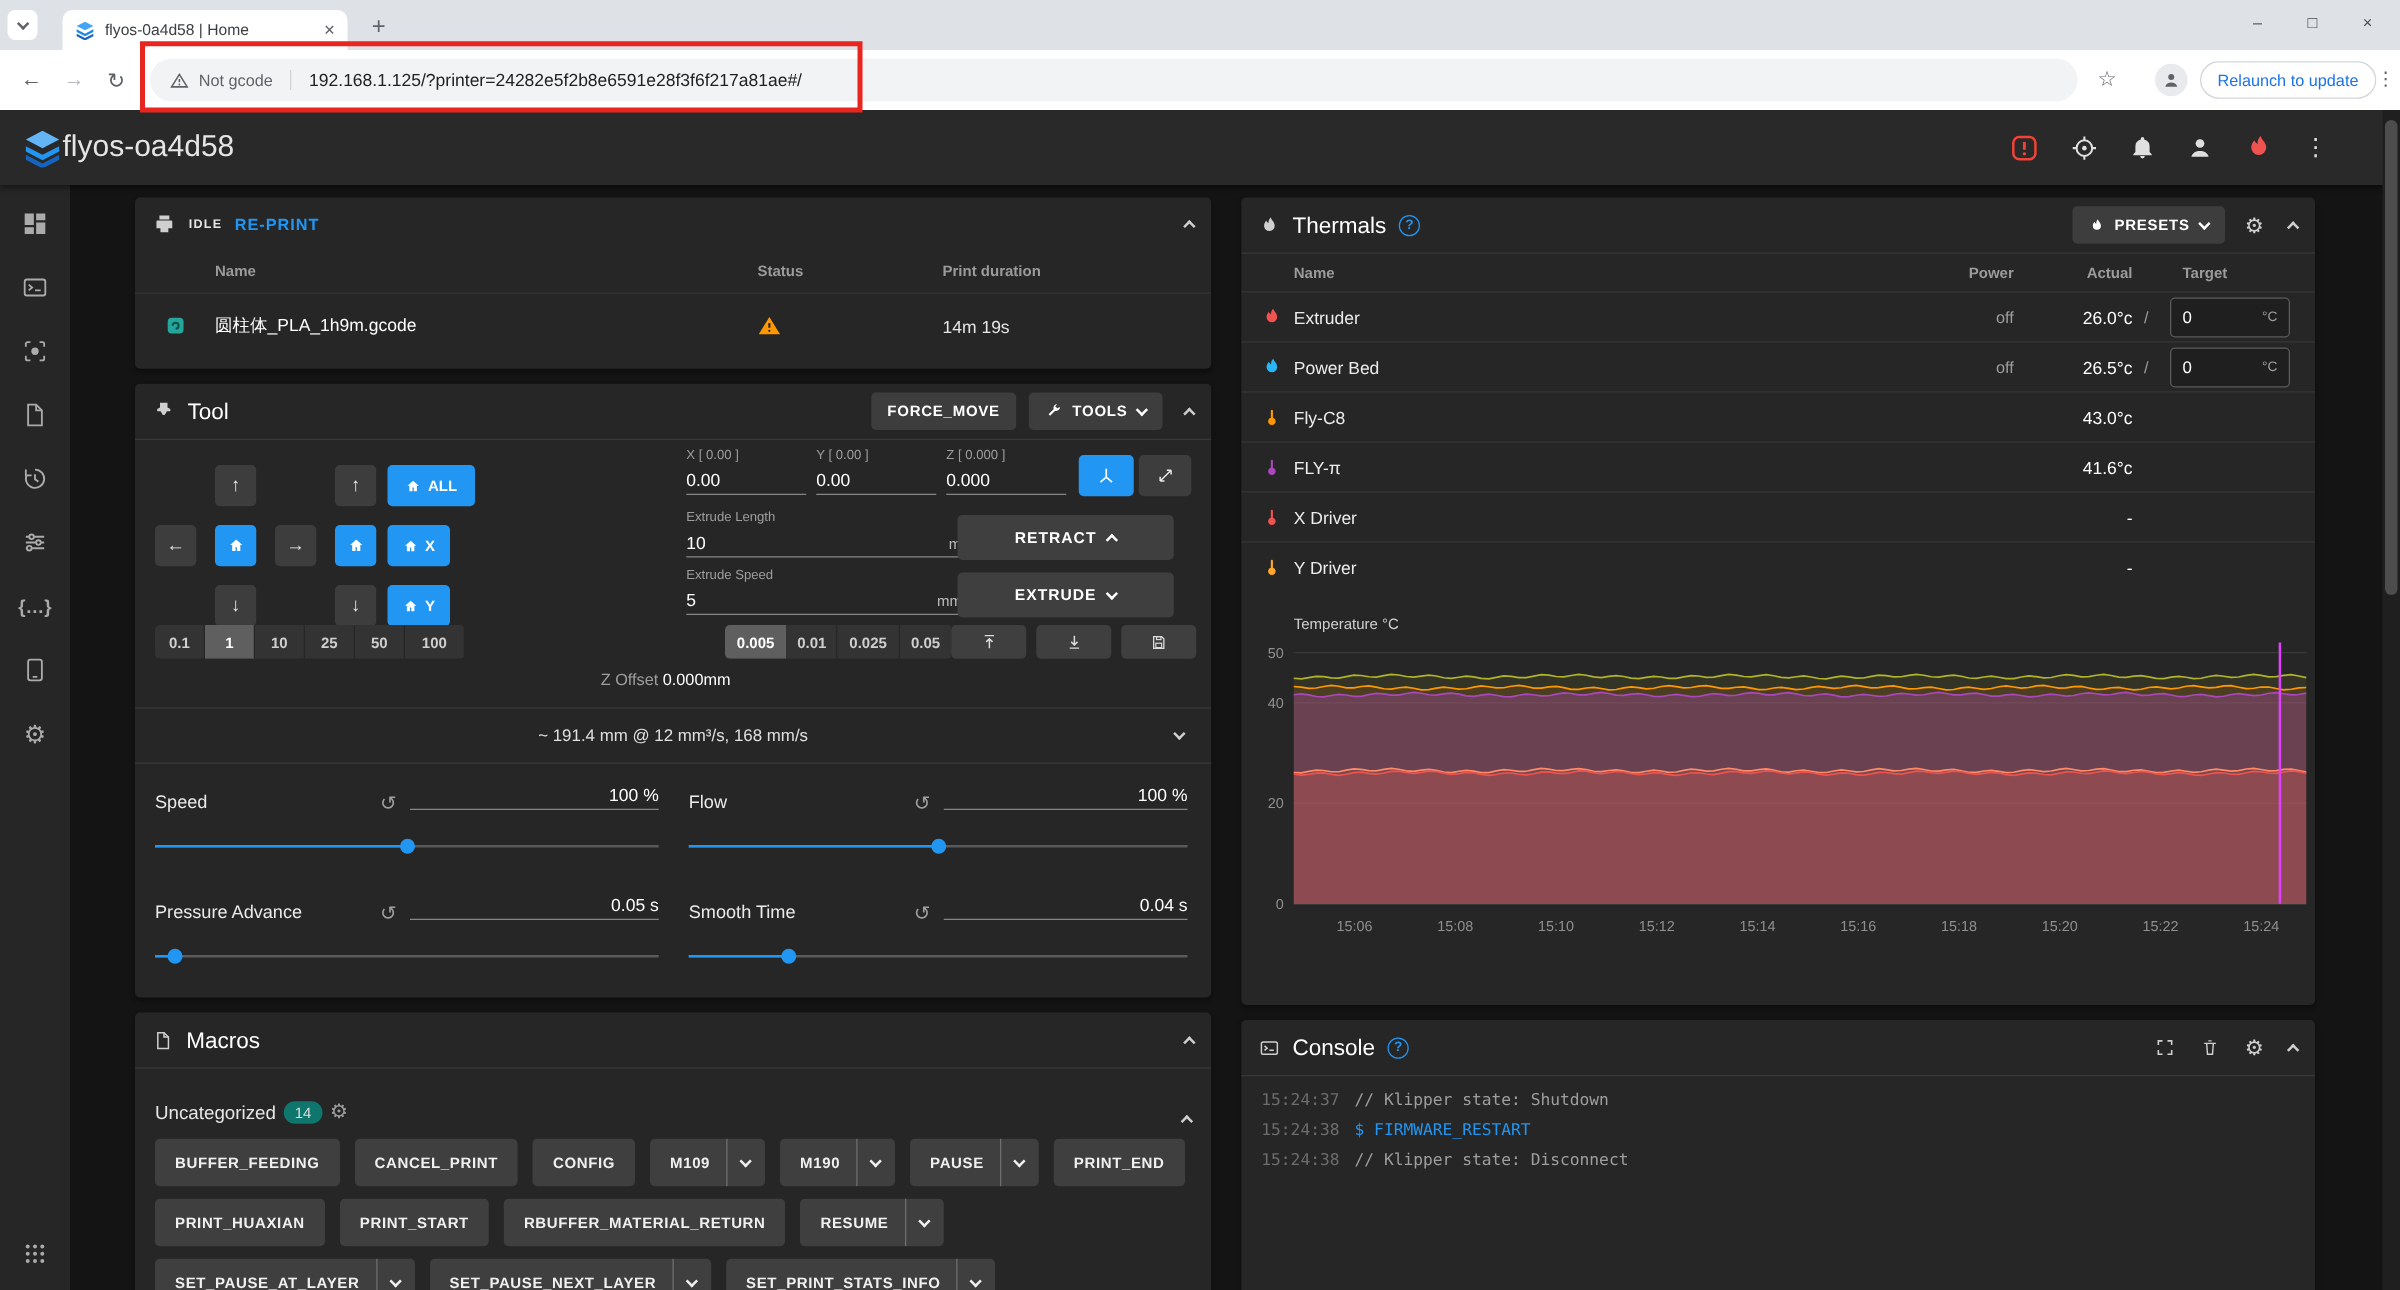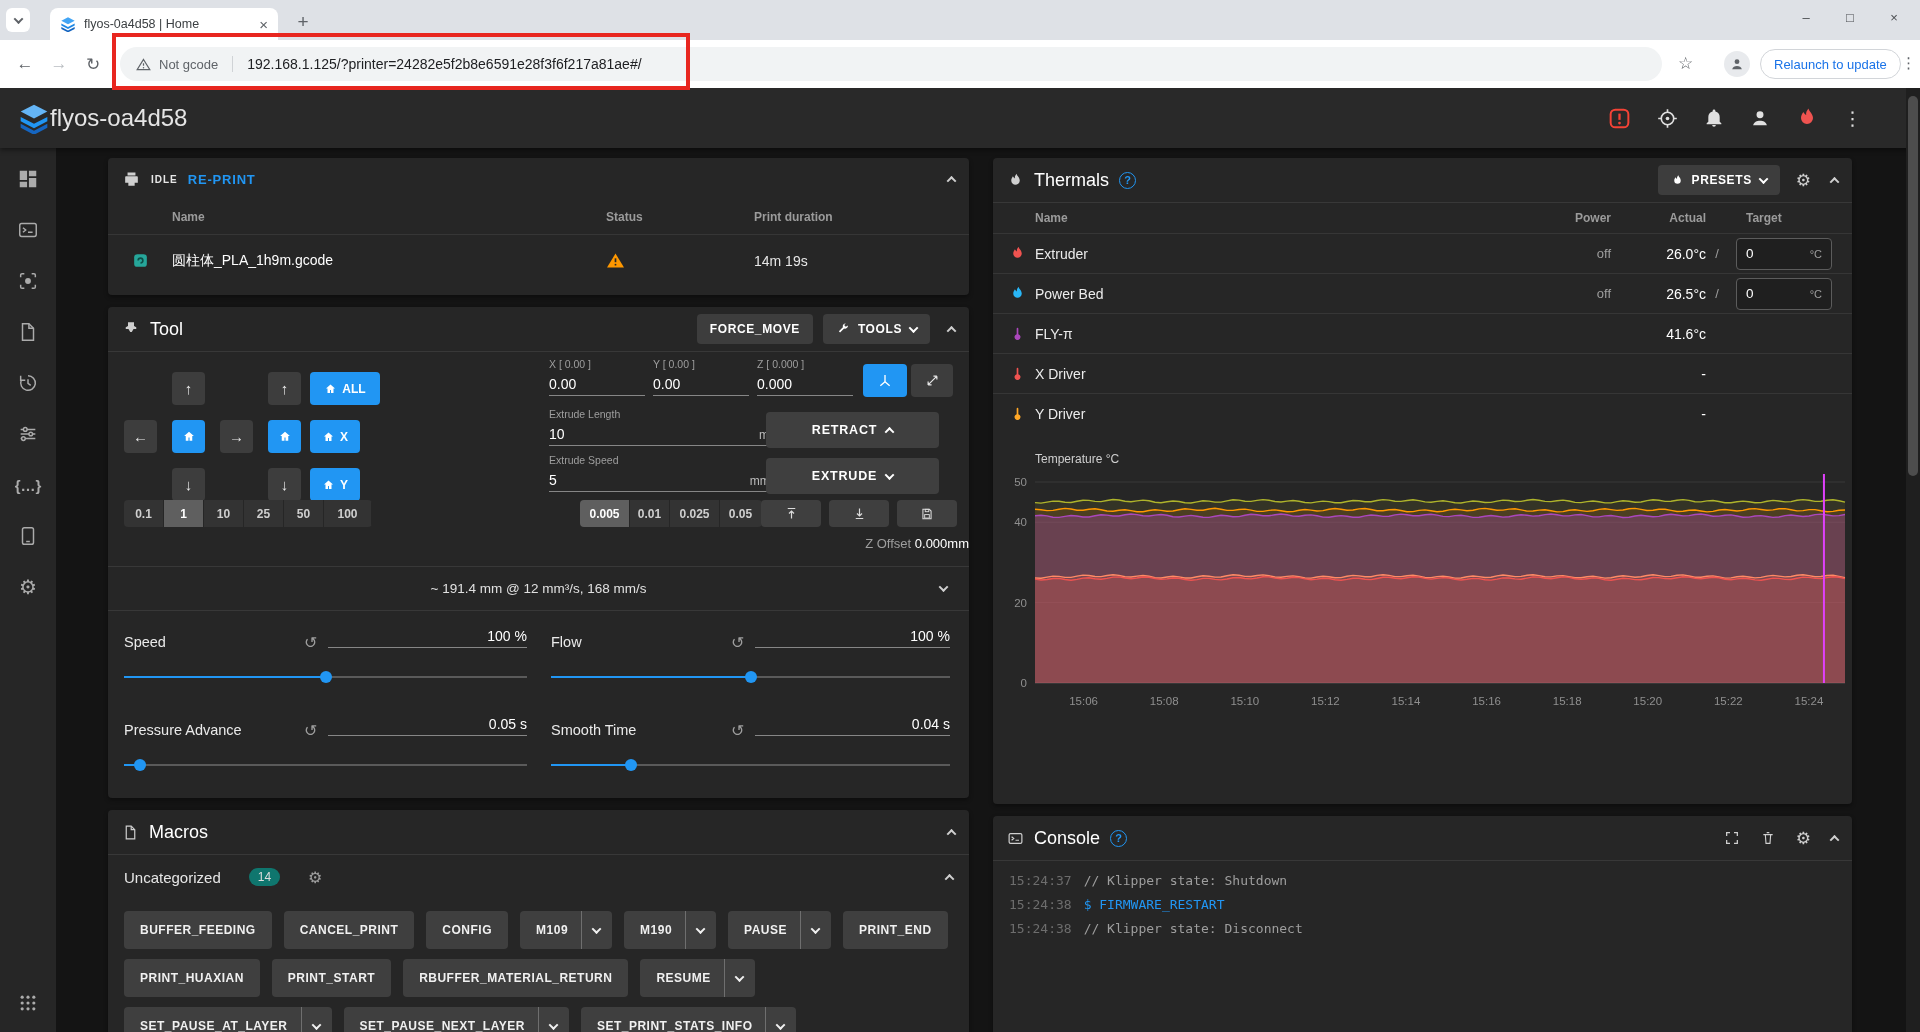--- a/index.html
+++ b/index.html
@@ -78,21 +78,21 @@
 .zoff b{color:#fff;font-weight:400}
 .statsrow{position:absolute;left:0;right:0;height:44px;display:flex;align-items:center;justify-content:center;color:#e0e0e0;font-size:13.5px}
 .statsrow .chev{position:absolute;right:22px;color:#cfcfcf}
 .slabel{position:absolute;font-size:14.5px;color:#eaeaea}
 .rsticon{position:absolute;color:#9e9e9e;font-size:16px}
 .track{position:absolute;height:2px;background:#5a5a5a}
 .track .fill{position:absolute;left:0;top:0;height:2px;background:#2196f3}
 .track .thumb{position:absolute;top:-5px;width:12px;height:12px;margin-left:-6px;border-radius:50%;background:#2196f3}
 
 
-.cat-row{height:44px;display:flex;align-items:center;gap:28px;padding:0 16px;color:#e6e6e6;font-size:15px}
+.cat-row{height:44px;display:flex;align-items:flex-end;gap:6px;padding:0 16px;color:#e6e6e6;font-size:15px}
 .badge{background:#0f766e;border-radius:10px;padding:2px 9px;font-size:12px;color:#ddd}
 .mac-wrap{display:flex;flex-wrap:wrap;gap:10px 12px;padding:12px 16px 16px}
 .macro{height:38px;background:#3f3f3f;border:none;border-radius:4px;color:#f0f0f0;font-size:12px;font-weight:700;letter-spacing:.5px;display:flex;align-items:center;padding:0 16px;font-family:inherit}
 .macro .dd{display:flex;align-items:center;align-self:stretch;border-left:1px solid rgba(255,255,255,.25);margin-left:13px;padding-left:11px;margin-right:-4px}
 
 
 .tgrid{display:grid;grid-template-columns:16px 26px 1fr 70px 95px 22px 8px 100px 16px;align-items:center}
 .tg-head{height:30px;color:#9b9b9b;font-size:12px;font-weight:700}
 .tg-row{height:40px;border-top:1px solid #363636}
 .t-name{color:#ececec;font-size:14px}
@@ -442,21 +442,21 @@
                   <path d="M6 20h12M12 4v12M8 12l4 4 4-4" fill="none" stroke="currentColor" stroke-width="1.9"></path>
                 </svg>
               </button>
             <button class="zbtn" style="left:789px;top:148px">
                 <svg width="14" height="14" viewBox="0 0 24 24">
                   <path d="M5 4h11l3 3v13H5z" fill="none" stroke="currentColor" stroke-width="1.8"></path>
                   <rect x="8" y="13" width="8" height="6" fill="none" stroke="currentColor" stroke-width="1.6"></rect>
                   <rect x="9" y="4" width="6" height="4" fill="none" stroke="currentColor" stroke-width="1.6"></rect>
                 </svg>
               </button>
-            <div class="zoff" style="left:0;right:0;top:184px;text-align:right">
+            <div class="zoff" style="left:0;right:12px;top:184px;text-align:center">
               <span>Z Offset</span> <b>0.000mm</b>
             </div>
             <div class="hr" style="position:absolute;left:0;right:0;top:214px"></div>
             <div class="statsrow" style="top:214px">
               <span>~ 191.4 mm @ 12 mm³/s, 168 mm/s</span>
               <span class="chev down"></span>
             </div>
             <div class="hr" style="position:absolute;left:0;right:0;top:258px"></div>
 
             <span class="slabel" style="left:16px;top:282px">Speed</span>
@@ -653,20 +653,35 @@
             <span></span>
             <span>
                 <span class="tinput">
                   <span class="v">0</span>
                   <span class="u">°C</span>
                 </span>
               </span>
             <span></span>
           </div>
 
+          <div class="tgrid tg-row">
+            <span></span>
+            <span style="color: rgb(255, 152, 0);">
+                <svg width="17" height="17" viewBox="0 0 24 24">
+                  <path d="M10.8 13V5.2a1.2 1.2 0 0 1 2.4 0V13a4.2 4.2 0 1 1-2.4 0z" fill="currentColor"></path>
+                </svg>
+              </span>
+            <span class="t-name">Fly-C8</span>
+            <span></span>
+            <span class="t-act">43.0°c</span>
+            <span></span>
+              <span></span>
+              <span></span>
+              <span></span>
+          </div>
 
           <div class="tgrid tg-row">
             <span></span>
             <span style="color: rgb(171, 71, 188);">
                 <svg width="17" height="17" viewBox="0 0 24 24">
                   <path d="M10.8 13V5.2a1.2 1.2 0 0 1 2.4 0V13a4.2 4.2 0 1 1-2.4 0z" fill="currentColor"></path>
                 </svg>
               </span>
             <span class="t-name">FLY-π</span>
             <span></span>

